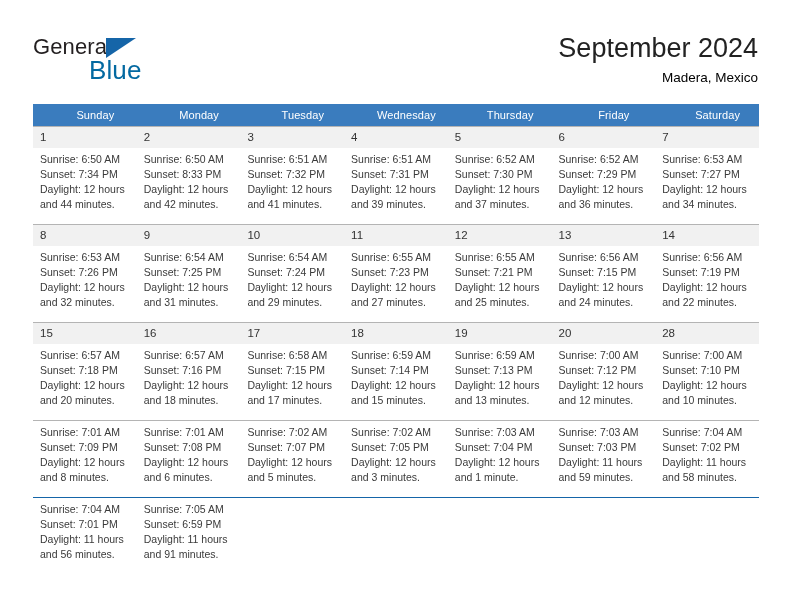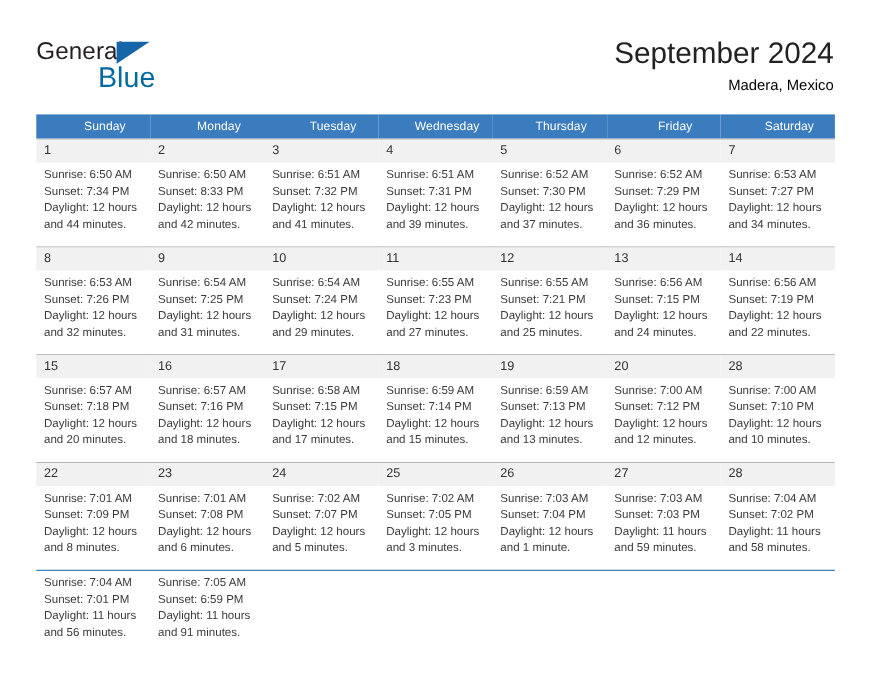--- a/index.html
+++ b/index.html
@@ -363,29 +363,20 @@
             <div>Daylight: 12 hours</div>
             <div>and 10 minutes.</div>
           </td>
         </tr>
         <tr class="week-sep">
           <td colspan="7">
             <div class="rule"></div>
           </td>
         </tr>
         <tr>
-          <td class="daynum">22</td>
-          <td class="daynum">23</td>
-          <td class="daynum">24</td>
-          <td class="daynum">25</td>
-          <td class="daynum">26</td>
-          <td class="daynum">27</td>
-          <td class="daynum">28</td>
-        </tr>
-        <tr>
           <td class="details">
             <div>Sunrise: 7:01 AM</div>
             <div>Sunset: 7:09 PM</div>
             <div>Daylight: 12 hours</div>
             <div>and 8 minutes.</div>
           </td>
           <td class="details">
             <div>Sunrise: 7:01 AM</div>
             <div>Sunset: 7:08 PM</div>
             <div>Daylight: 12 hours</div>

